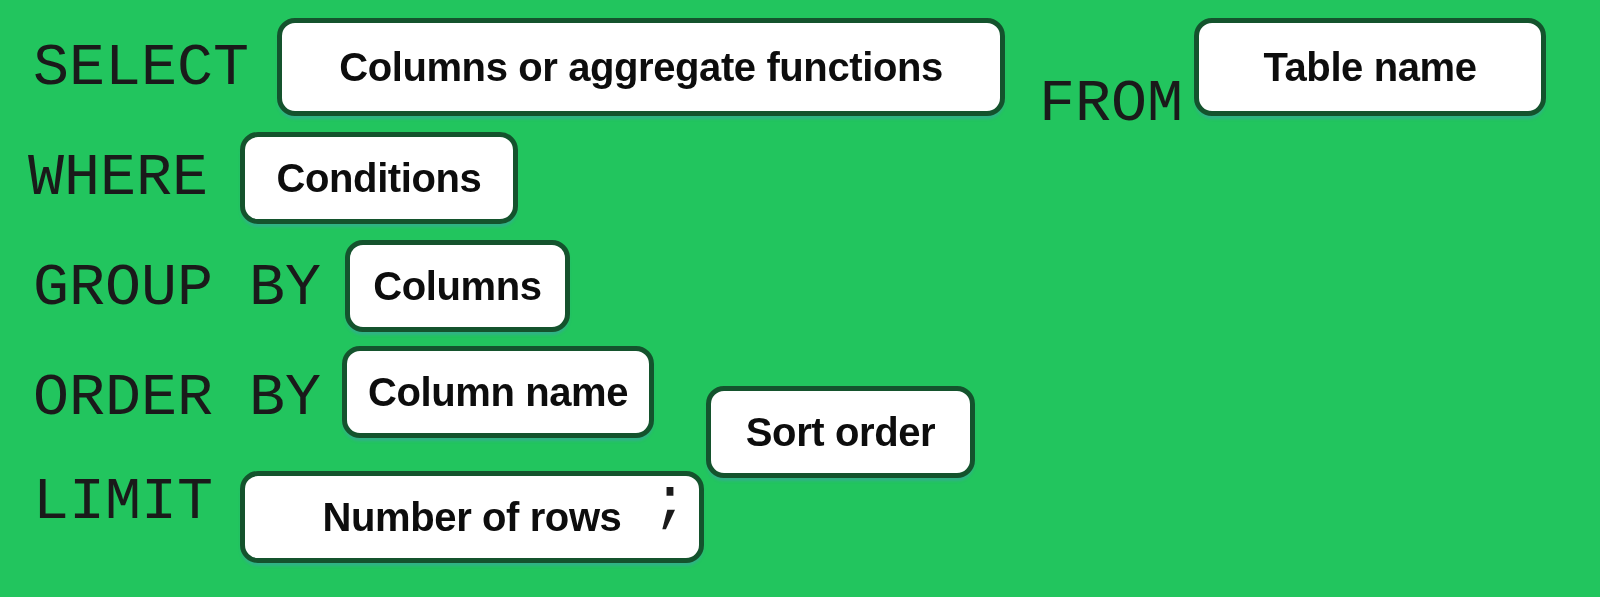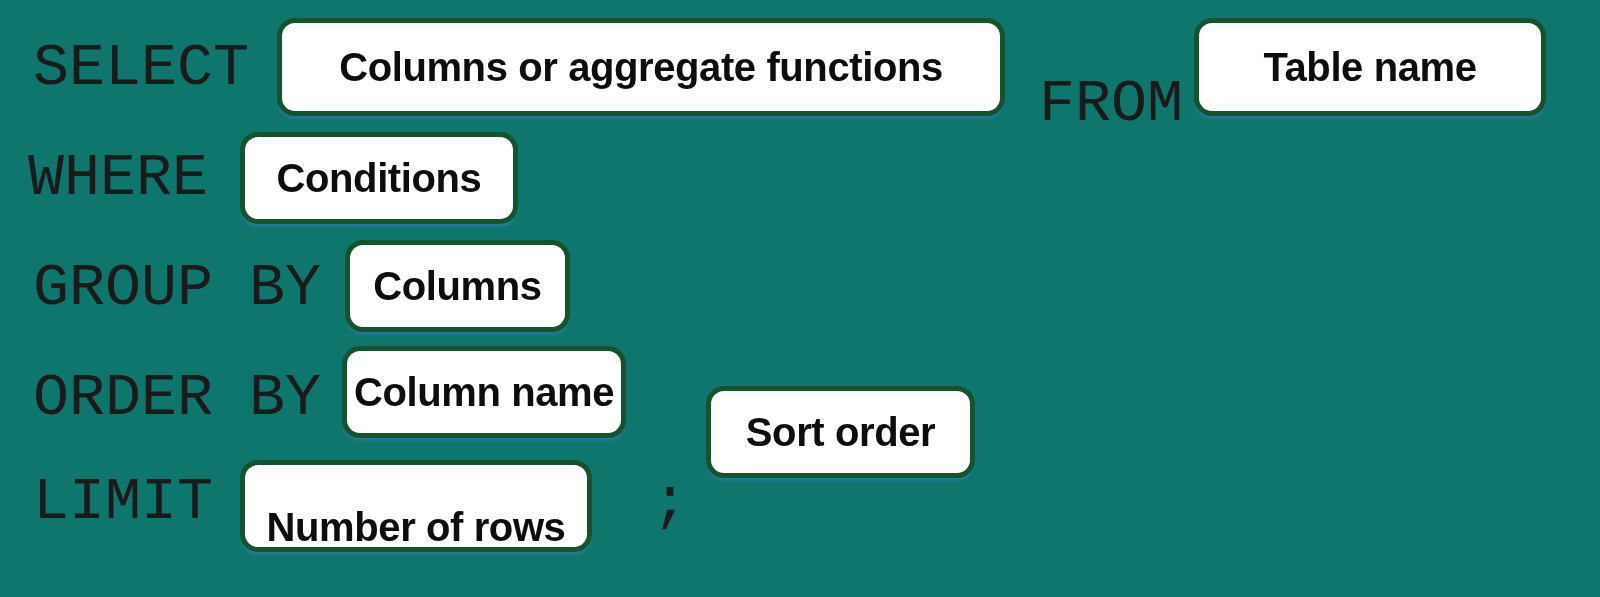--- a/index.html
+++ b/index.html
@@ -5,21 +5,21 @@
   html, body {
     margin: 0;
     padding: 0;
     background: #ffffff;
   }
 
   #canvas {
     position: relative;
     width: 1600px;
     height: 597px;
-    background: #0f766e;
+    background: #22c55e;
     overflow: hidden;
     font-family: "Liberation Sans", sans-serif;
   }
 
   
   .kw {
     position: absolute;
     font-family: "Liberation Mono", "DejaVu Sans Mono", monospace;
     font-size: 60px;
     font-weight: 400;
@@ -73,26 +73,26 @@
   
   #kw-where       { left: 28px;   top: 148px; }
   #slot-where     { left: 240px;  top: 132px; width: 278px;  height: 92px; }
 
   
   #kw-groupby     { left: 33px;   top: 258px; }
   #slot-groupby   { left: 345px;  top: 240px; width: 225px;  height: 92px; }
 
   
   #kw-orderby     { left: 33px;   top: 368px; }
-  #slot-ordercol  { left: 342px;  top: 346px; width: 284px;  height: 92px; }
+  #slot-ordercol  { left: 342px;  top: 346px; width: 312px;  height: 92px; }
   #slot-sortorder { left: 706px;  top: 346px; width: 269px;  height: 92px; margin-top: 40px; }
 
   
   #kw-limit       { left: 33px;   top: 472px; }
-  #slot-limit     { left: 240px;  top: 460px; width: 352px;  height: 92px; align-items: flex-end; }
+  #slot-limit     { left: 240px;  top: 471px; width: 464px;  height: 92px; }
   #semi-end       { left: 652px;  top: 472px; }
 </style>
 </head>
 <body>
 
 <div id="canvas">
 
   <span class="kw" id="kw-select">SELECT</span>
 
   <div class="slot" id="slot-select">

